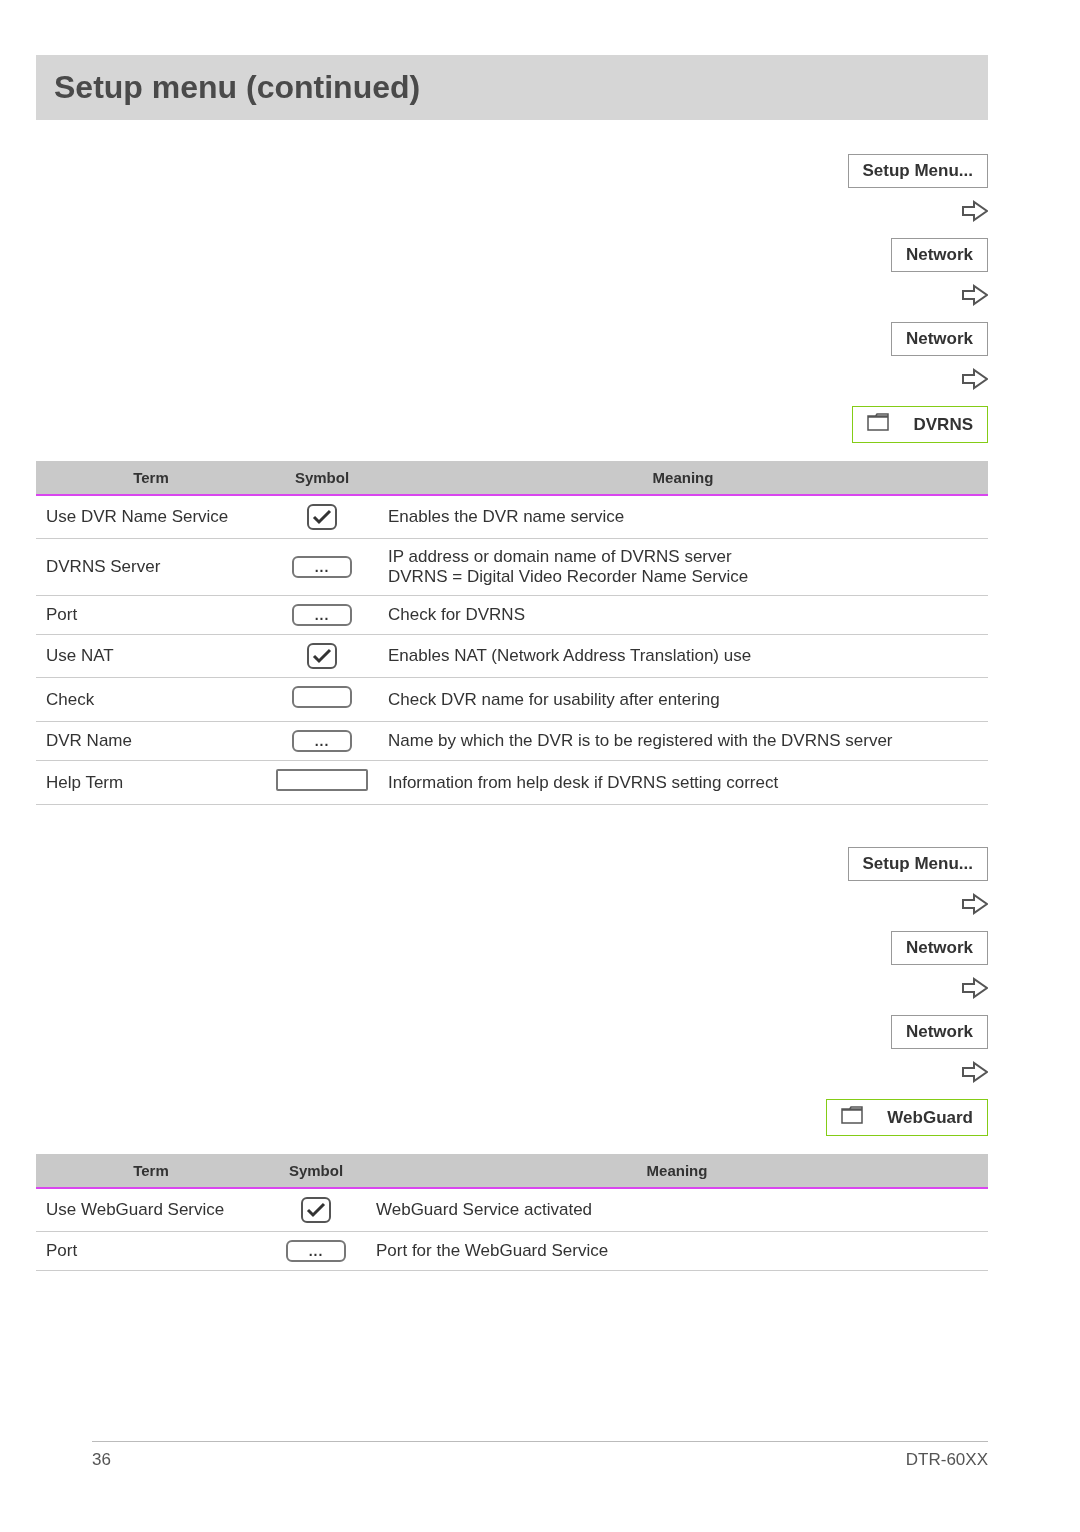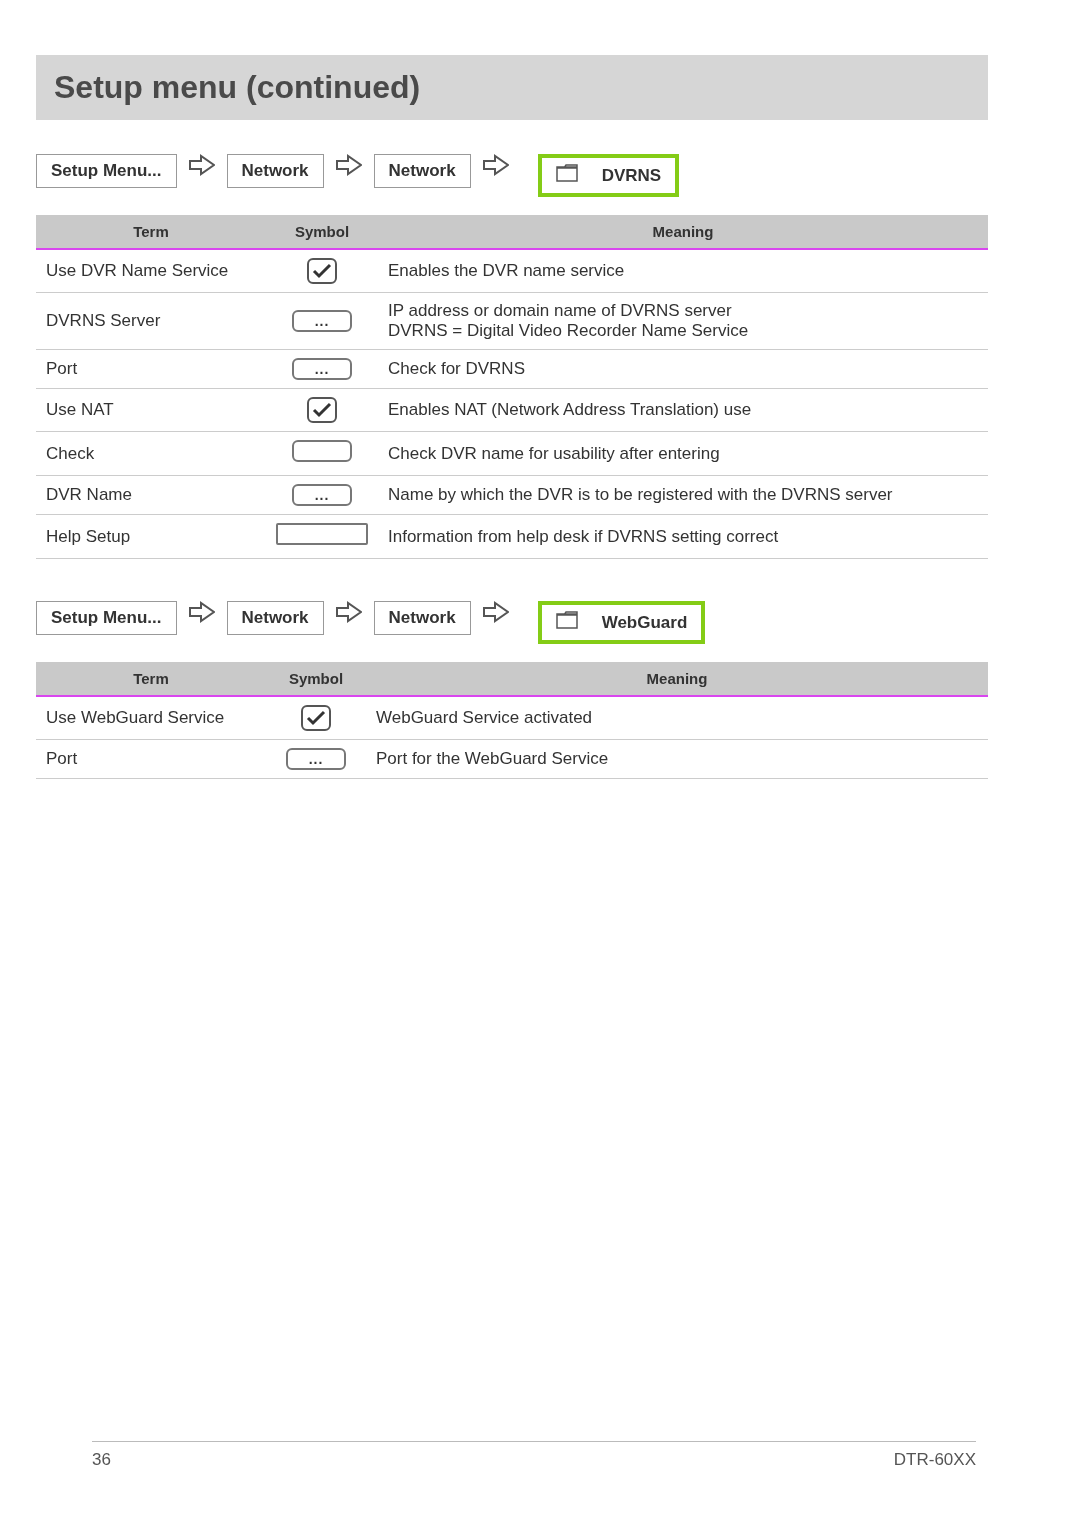--- a/index.html
+++ b/index.html
@@ -22,39 +22,40 @@
     margin-bottom: 34px;
   }
   .title-band h1 {
     margin: 0;
     font-size: 32px;
     color: #4a4a4a;
     font-weight: bold;
   }
   .breadcrumb {
     display: flex;
-    align-items: flex-start;
+    align-items: flex-end;
     gap: 12px;
     margin-bottom: 18px;
     margin-top: 28px;
+    flex-direction: column;
   }
   .bc-box {
     border: 1px solid #999;
     padding: 6px 14px;
     font-size: 17px;
     font-weight: bold;
     color: #333;
     background: #fff;
     white-space: nowrap;
   }
   .bc-final {
     display: flex;
     align-items: center;
     gap: 24px;
-    border: 4px solid #84cc16;
+    border: 1px solid #84cc16;
     padding: 6px 14px;
     font-size: 17px;
     font-weight: bold;
     color: #333;
     background: #fff;
     white-space: nowrap;
     margin-left: 17px;
   }
   .folder-icon {
     display: inline-block;
@@ -112,21 +113,21 @@
   .sym-btn-wide {
     display: inline-flex;
     width: 92px;
     height: 22px;
     border: 2px solid #777;
     border-radius: 2px;
   }
   .footer {
     position: absolute;
     left: 92px;
-    right: 104px;
+    right: 92px;
     bottom: 62px;
     border-top: 1px solid #bbb;
     padding-top: 8px;
     display: flex;
     justify-content: space-between;
     font-size: 17px;
     color: #555;
   }
 </style>
 </head>
@@ -209,21 +210,21 @@
           <td>Check</td>
           <td class="sym-cell"><span class="sym-btn"></span></td>
           <td style="white-space: pre-line;">Check DVR name for usability after entering</td>
         </tr>
         <tr>
           <td>DVR Name</td>
           <td class="sym-cell"><span class="sym-btn">...</span></td>
           <td style="white-space: pre-line;">Name by which the DVR is to be registered with the DVRNS server</td>
         </tr>
         <tr>
-          <td>Help Setup</td>
+          <td>Help Term</td>
           <td class="sym-cell"><span class="sym-btn-wide"></span></td>
           <td style="white-space: pre-line;">Information from help desk if DVRNS setting correct</td>
         </tr>
       </tbody>
   </table>
 
   <div class="breadcrumb" style="margin-top:42px;">
     <div class="bc-box">Setup Menu...</div>
     <span class="arrow-icon">
       <svg width="26" height="22" viewBox="0 0 26 22">

